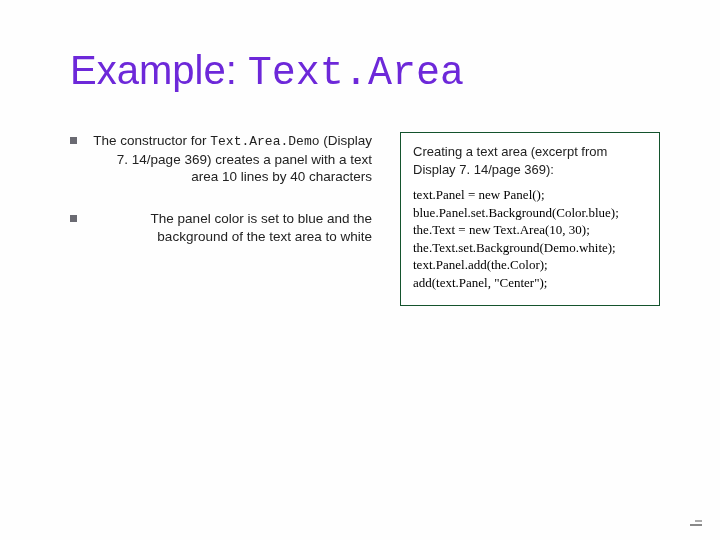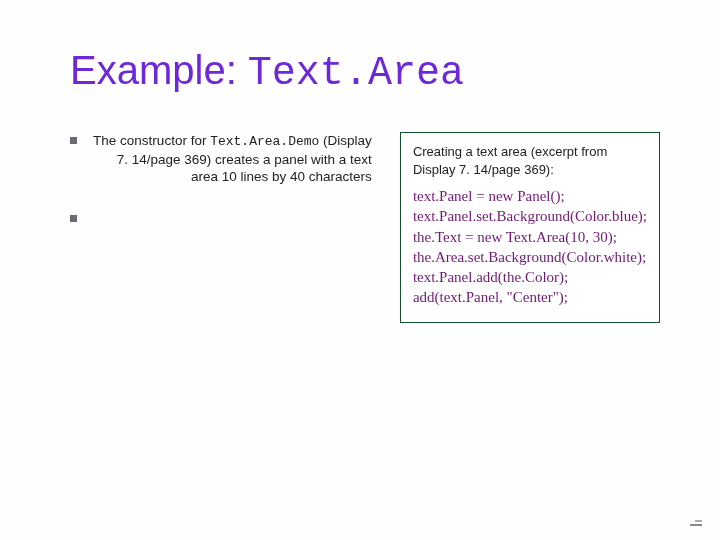--- a/index.html
+++ b/index.html
@@ -68,22 +68,22 @@
     padding: 10px 12px 14px 12px;
     background: #fff;
     font-size: 13px;
     line-height: 1.35;
   }
   .codebox .caption {
     margin-bottom: 8px;
   }
   .codebox .codelines {
     font-family: "Times New Roman", Times, serif;
-    color: #701a75;
-    font-size: 15px;
+    color: #000000;
+    font-size: 13px;
     line-height: 1.35;
   }
   .codebox .codelines div {
     white-space: nowrap;
   }
   .corner {
     position: absolute;
     right: 18px;
     bottom: 14px;
     width: 16px;
@@ -120,32 +120,33 @@
   <div class="cols">
 
     <div class="left">
       <ul class="bullets">
         <li>
           <span class="sq"></span>
           <span>The constructor for </span><span class="mono-inline">Text.Area.Demo</span><span> (Display 7. 14/page 369) creates a panel with a text area 10 lines by 40 characters</span>
         </li>
         <li>
           <span class="sq"></span>
+          <span>The panel color is set to blue and the background of the text area to white</span>
         </li>
       </ul>
     </div>
 
     <div class="right">
       <div class="codebox">
         <div class="caption">Creating a text area (excerpt from Display 7. 14/page 369):</div>
         <div class="codelines">
           <div>text.Panel = new Panel();</div>
-          <div>text.Panel.set.Background(Color.blue);</div>
+          <div>blue.Panel.set.Background(Color.blue);</div>
           <div>the.Text = new Text.Area(10, 30);</div>
-          <div>the.Area.set.Background(Color.white);</div>
+          <div>the.Text.set.Background(Demo.white);</div>
           <div>text.Panel.add(the.Color);</div>
           <div>add(text.Panel, "Center");</div>
         </div>
       </div>
     </div>
 
   </div>
 
   <div class="corner"></div>
 </div>

